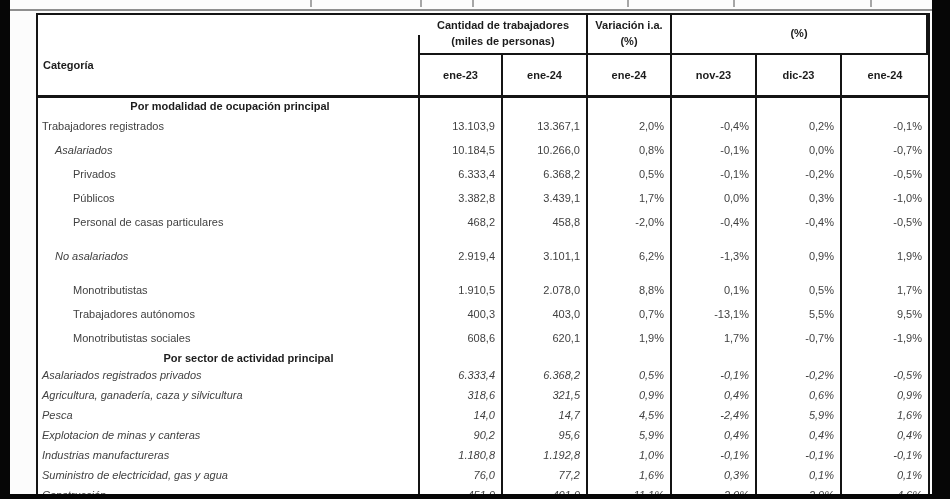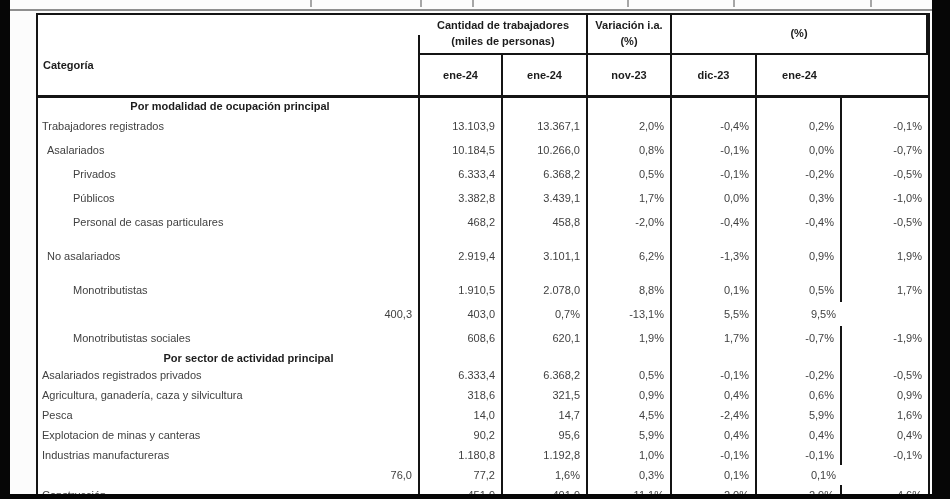--- a/index.html
+++ b/index.html
@@ -35,26 +35,26 @@
   .h-group { flex-direction:column; justify-content:center; border-bottom:2px solid #141414;
              font-weight:bold; color:#1c1c1c; text-align:center; line-height:1.45; }
   .g1 { grid-column:2 / 4; }
   .g2 { grid-column:4 / 5; }
   .g3 { grid-column:5 / 8; }
   .h-sub { justify-content:center; font-weight:bold; color:#1c1c1c; }
 
   
   .data-row.sec0 .cell { height:24px; }
   .data-row.sec0.gap .cell { height:34px; padding-top:10px; }
-  .data-row.sec1 .cell { height:20px; }
+  .data-row.sec1 .cell { height:20px;font-style:italic; }
   .section-row.sec0 .cell { height:16px; }
   .section-row.sec1 .cell { height:15px;margin-left:37px; }
   .section-title { justify-content:center; font-weight:bold; color:#1c1c1c; }
   .cat { padding-left:4px;text-align:right; }
-  .ind1 .cat { padding-left:9px; }
+  .ind1 .cat { padding-left:17px;font-style:italic; }
   .ind2 .cat { padding-left:35px; }
   .num { justify-content:flex-end; padding-right:6px; }
 </style>
 </head>
 <body>
 
 <div class="screen">
 
   <div class="top-remnant">
     <div class="hline"></div>
@@ -74,20 +74,21 @@
           <span>Cantidad de trabajadores</span>
           <span>(miles de personas)</span>
         </div>
         <div class="cell h-group g2">
           <span>Variación i.a.</span>
           <span>(%)</span>
         </div>
         <div class="cell h-group g3">
           <span>(%)</span>
         </div>
+        <div class="cell h-sub">ene-23</div>
         <div class="cell h-sub">ene-24</div>
         <div class="cell h-sub">ene-24</div>
         <div class="cell h-sub">nov-23</div>
         <div class="cell h-sub">dic-23</div>
         <div class="cell h-sub">ene-24</div>
       </div>
     </div>
     <div class="tbody">
         <div class="grid-row section-row sec0">
           <div class="cell cat section-title">Por modalidad de ocupación principal</div>
@@ -155,20 +156,21 @@
         <div class="grid-row data-row sec0 ind2 gap">
           <div class="cell cat">Monotributistas</div>
           <div class="cell num">1.910,5</div>
           <div class="cell num">2.078,0</div>
           <div class="cell num">8,8%</div>
           <div class="cell num">0,1%</div>
           <div class="cell num">0,5%</div>
           <div class="cell num">1,7%</div>
         </div>
         <div class="grid-row data-row sec0 ind2">
+          <div class="cell cat">Trabajadores autónomos</div>
           <div class="cell num">400,3</div>
           <div class="cell num">403,0</div>
           <div class="cell num">0,7%</div>
           <div class="cell num">-13,1%</div>
           <div class="cell num">5,5%</div>
           <div class="cell num">9,5%</div>
         </div>
         <div class="grid-row data-row sec0 ind2">
           <div class="cell cat">Monotributistas sociales</div>
           <div class="cell num">608,6</div>
@@ -226,20 +228,21 @@
         <div class="grid-row data-row sec1 ind0">
           <div class="cell cat">Industrias manufactureras</div>
           <div class="cell num">1.180,8</div>
           <div class="cell num">1.192,8</div>
           <div class="cell num">1,0%</div>
           <div class="cell num">-0,1%</div>
           <div class="cell num">-0,1%</div>
           <div class="cell num">-0,1%</div>
         </div>
         <div class="grid-row data-row sec1 ind0">
+          <div class="cell cat">Suministro de electricidad, gas y agua</div>
           <div class="cell num">76,0</div>
           <div class="cell num">77,2</div>
           <div class="cell num">1,6%</div>
           <div class="cell num">0,3%</div>
           <div class="cell num">0,1%</div>
           <div class="cell num">0,1%</div>
         </div>
         <div class="grid-row data-row sec1 ind0">
           <div class="cell cat">Construcción</div>
           <div class="cell num">451,9</div>

